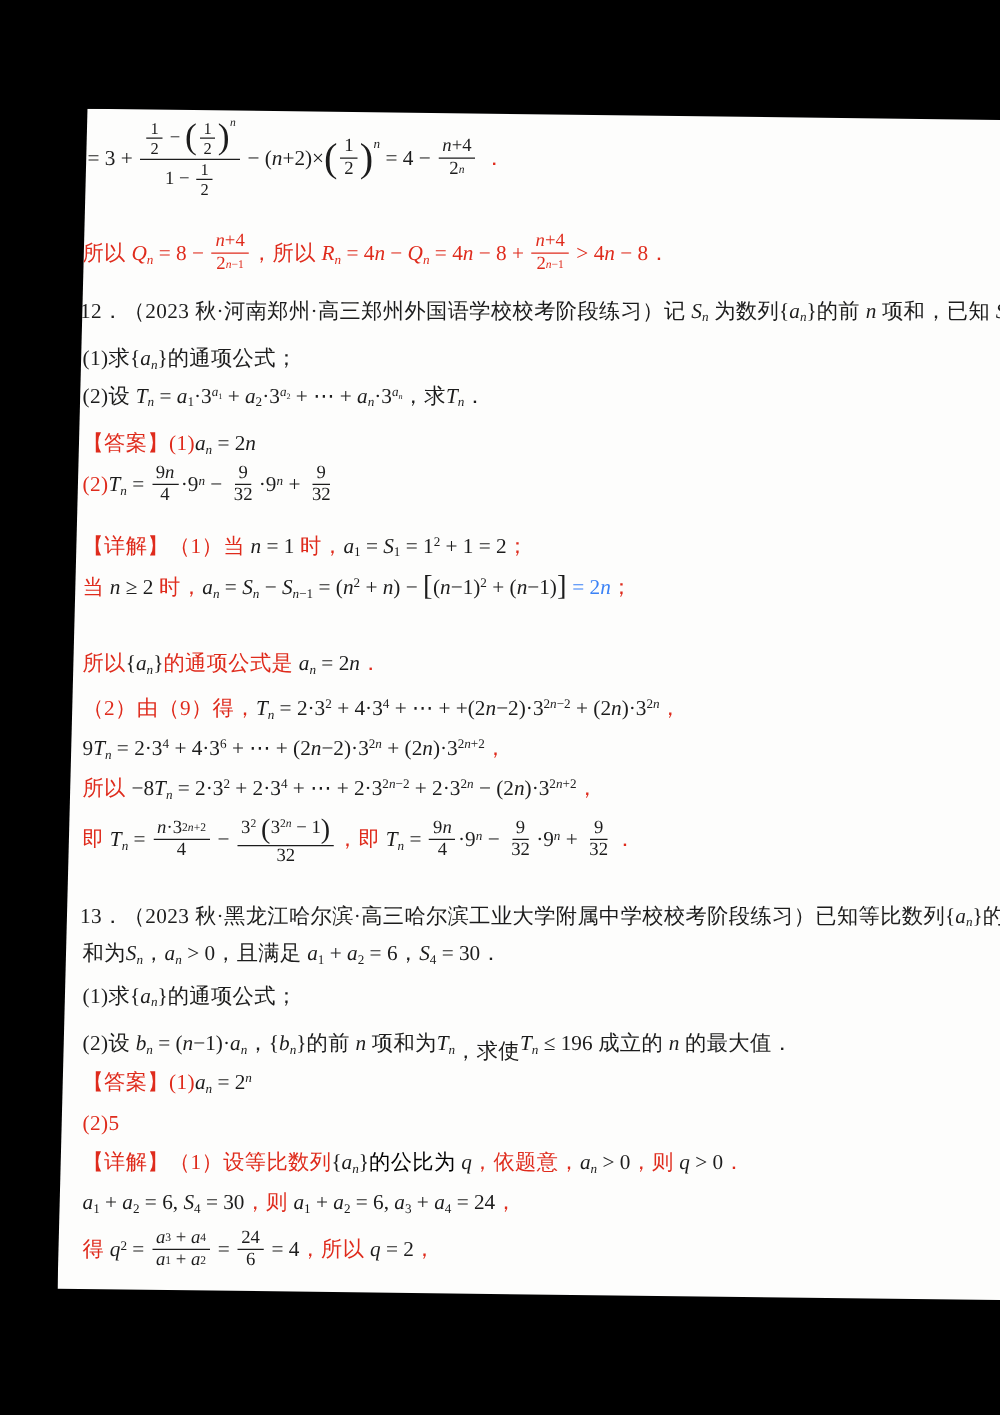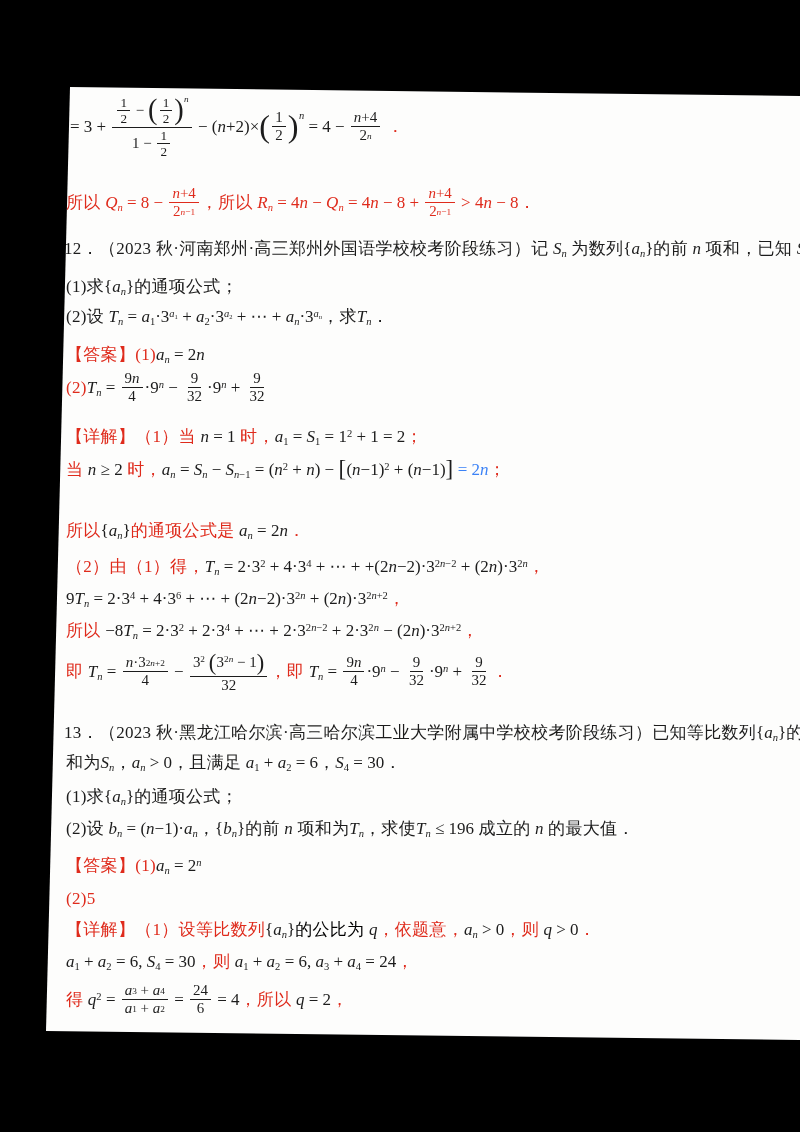--- a/index.html
+++ b/index.html
@@ -102,21 +102,21 @@
         <span class="txt" style="color: rgb(223, 43, 28);">；</span>
       </div>
       <div class="line" style="top: 520px; left: 66px;">
         <span class="txt" style="color: rgb(223, 43, 28);">所以</span>
         <span class="math" style="color: rgb(28, 28, 28);">{<i>a</i><sub class="scr"><i>n</i></sub>}</span>
         <span class="txt" style="color: rgb(223, 43, 28);">的通项公式是 </span>
         <span class="math" style="color: rgb(28, 28, 28);"><i>a</i><sub class="scr"><i>n</i></sub> = 2<i>n</i></span>
         <span class="txt" style="color: rgb(223, 43, 28);">．</span>
       </div>
       <div class="line" style="top: 556px; left: 66px;">
-        <span class="txt" style="color: rgb(223, 43, 28);">（2）由（1）得，</span>
+        <span class="txt" style="color: rgb(223, 43, 28);">（2）由（9）得，</span>
         <span class="math" style="color: rgb(28, 28, 28);"><i>T</i><sub class="scr"><i>n</i></sub> = 2·3<sup class="scr">2</sup> + 4·3<sup class="scr">4</sup> + ⋯ + +(2<i>n</i>−2)·3<sup class="scr">2<i>n</i>−2</sup> + (2<i>n</i>)·3<sup class="scr">2<i>n</i></sup></span>
         <span class="txt" style="color: rgb(223, 43, 28);">，</span>
       </div>
       <div class="line" style="top: 588px; left: 66px;">
         <span class="math" style="color: rgb(28, 28, 28);">9<i>T</i><sub class="scr"><i>n</i></sub> = 2·3<sup class="scr">4</sup> + 4·3<sup class="scr">6</sup> + ⋯ + (2<i>n</i>−2)·3<sup class="scr">2<i>n</i></sup> + (2<i>n</i>)·3<sup class="scr">2<i>n</i>+2</sup></span>
         <span class="txt" style="color: rgb(223, 43, 28);">，</span>
       </div>
       <div class="line" style="top: 620px; left: 66px;">
         <span class="txt" style="color: rgb(223, 43, 28);">所以 </span>
         <span class="math" style="color: rgb(28, 28, 28);">−8<i>T</i><sub class="scr"><i>n</i></sub> = 2·3<sup class="scr">2</sup> + 2·3<sup class="scr">4</sup> + ⋯ + 2·3<sup class="scr">2<i>n</i>−2</sup> + 2·3<sup class="scr">2<i>n</i></sup> − (2<i>n</i>)·3<sup class="scr">2<i>n</i>+2</sup></span>
@@ -160,21 +160,21 @@
       </div>
       <div class="line" style="top: 818px; left: 66px;">
         <span class="txt" style="color: rgb(28, 28, 28);">(2)设 </span>
         <span class="math" style="color: rgb(28, 28, 28);"><i>b</i><sub class="scr"><i>n</i></sub> = (<i>n</i>−1)·<i>a</i><sub class="scr"><i>n</i></sub></span>
         <span class="txt" style="color: rgb(28, 28, 28);">，</span>
         <span class="math" style="color: rgb(28, 28, 28);">{<i>b</i><sub class="scr"><i>n</i></sub>}</span>
         <span class="txt" style="color: rgb(28, 28, 28);">的前 </span>
         <span class="math" style="color: rgb(28, 28, 28);"><i>n</i></span>
         <span class="txt" style="color: rgb(28, 28, 28);"> 项和为</span>
         <span class="math" style="color: rgb(28, 28, 28);"><i>T</i><sub class="scr"><i>n</i></sub></span>
-        <span class="txt" style="color: rgb(28, 28, 28);">，求使</span>
+        <span class="txt" style="color: rgb(28, 28, 28); margin-top: 12px;">，求使</span>
         <span class="math" style="color: rgb(28, 28, 28);"><i>T</i><sub class="scr"><i>n</i></sub> ≤ 196</span>
         <span class="txt" style="color: rgb(28, 28, 28);"> 成立的 </span>
         <span class="math" style="color: rgb(28, 28, 28);"><i>n</i></span>
         <span class="txt" style="color: rgb(28, 28, 28);"> 的最大值．</span>
       </div>
       <div class="line" style="top: 855px; left: 66px;">
         <span class="txt" style="color: rgb(223, 43, 28);">【答案】(1)</span>
         <span class="math" style="color: rgb(28, 28, 28);"><i>a</i><sub class="scr"><i>n</i></sub> = 2<sup class="scr"><i>n</i></sup></span>
       </div>
       <div class="line" style="top: 888px; left: 66px;">

